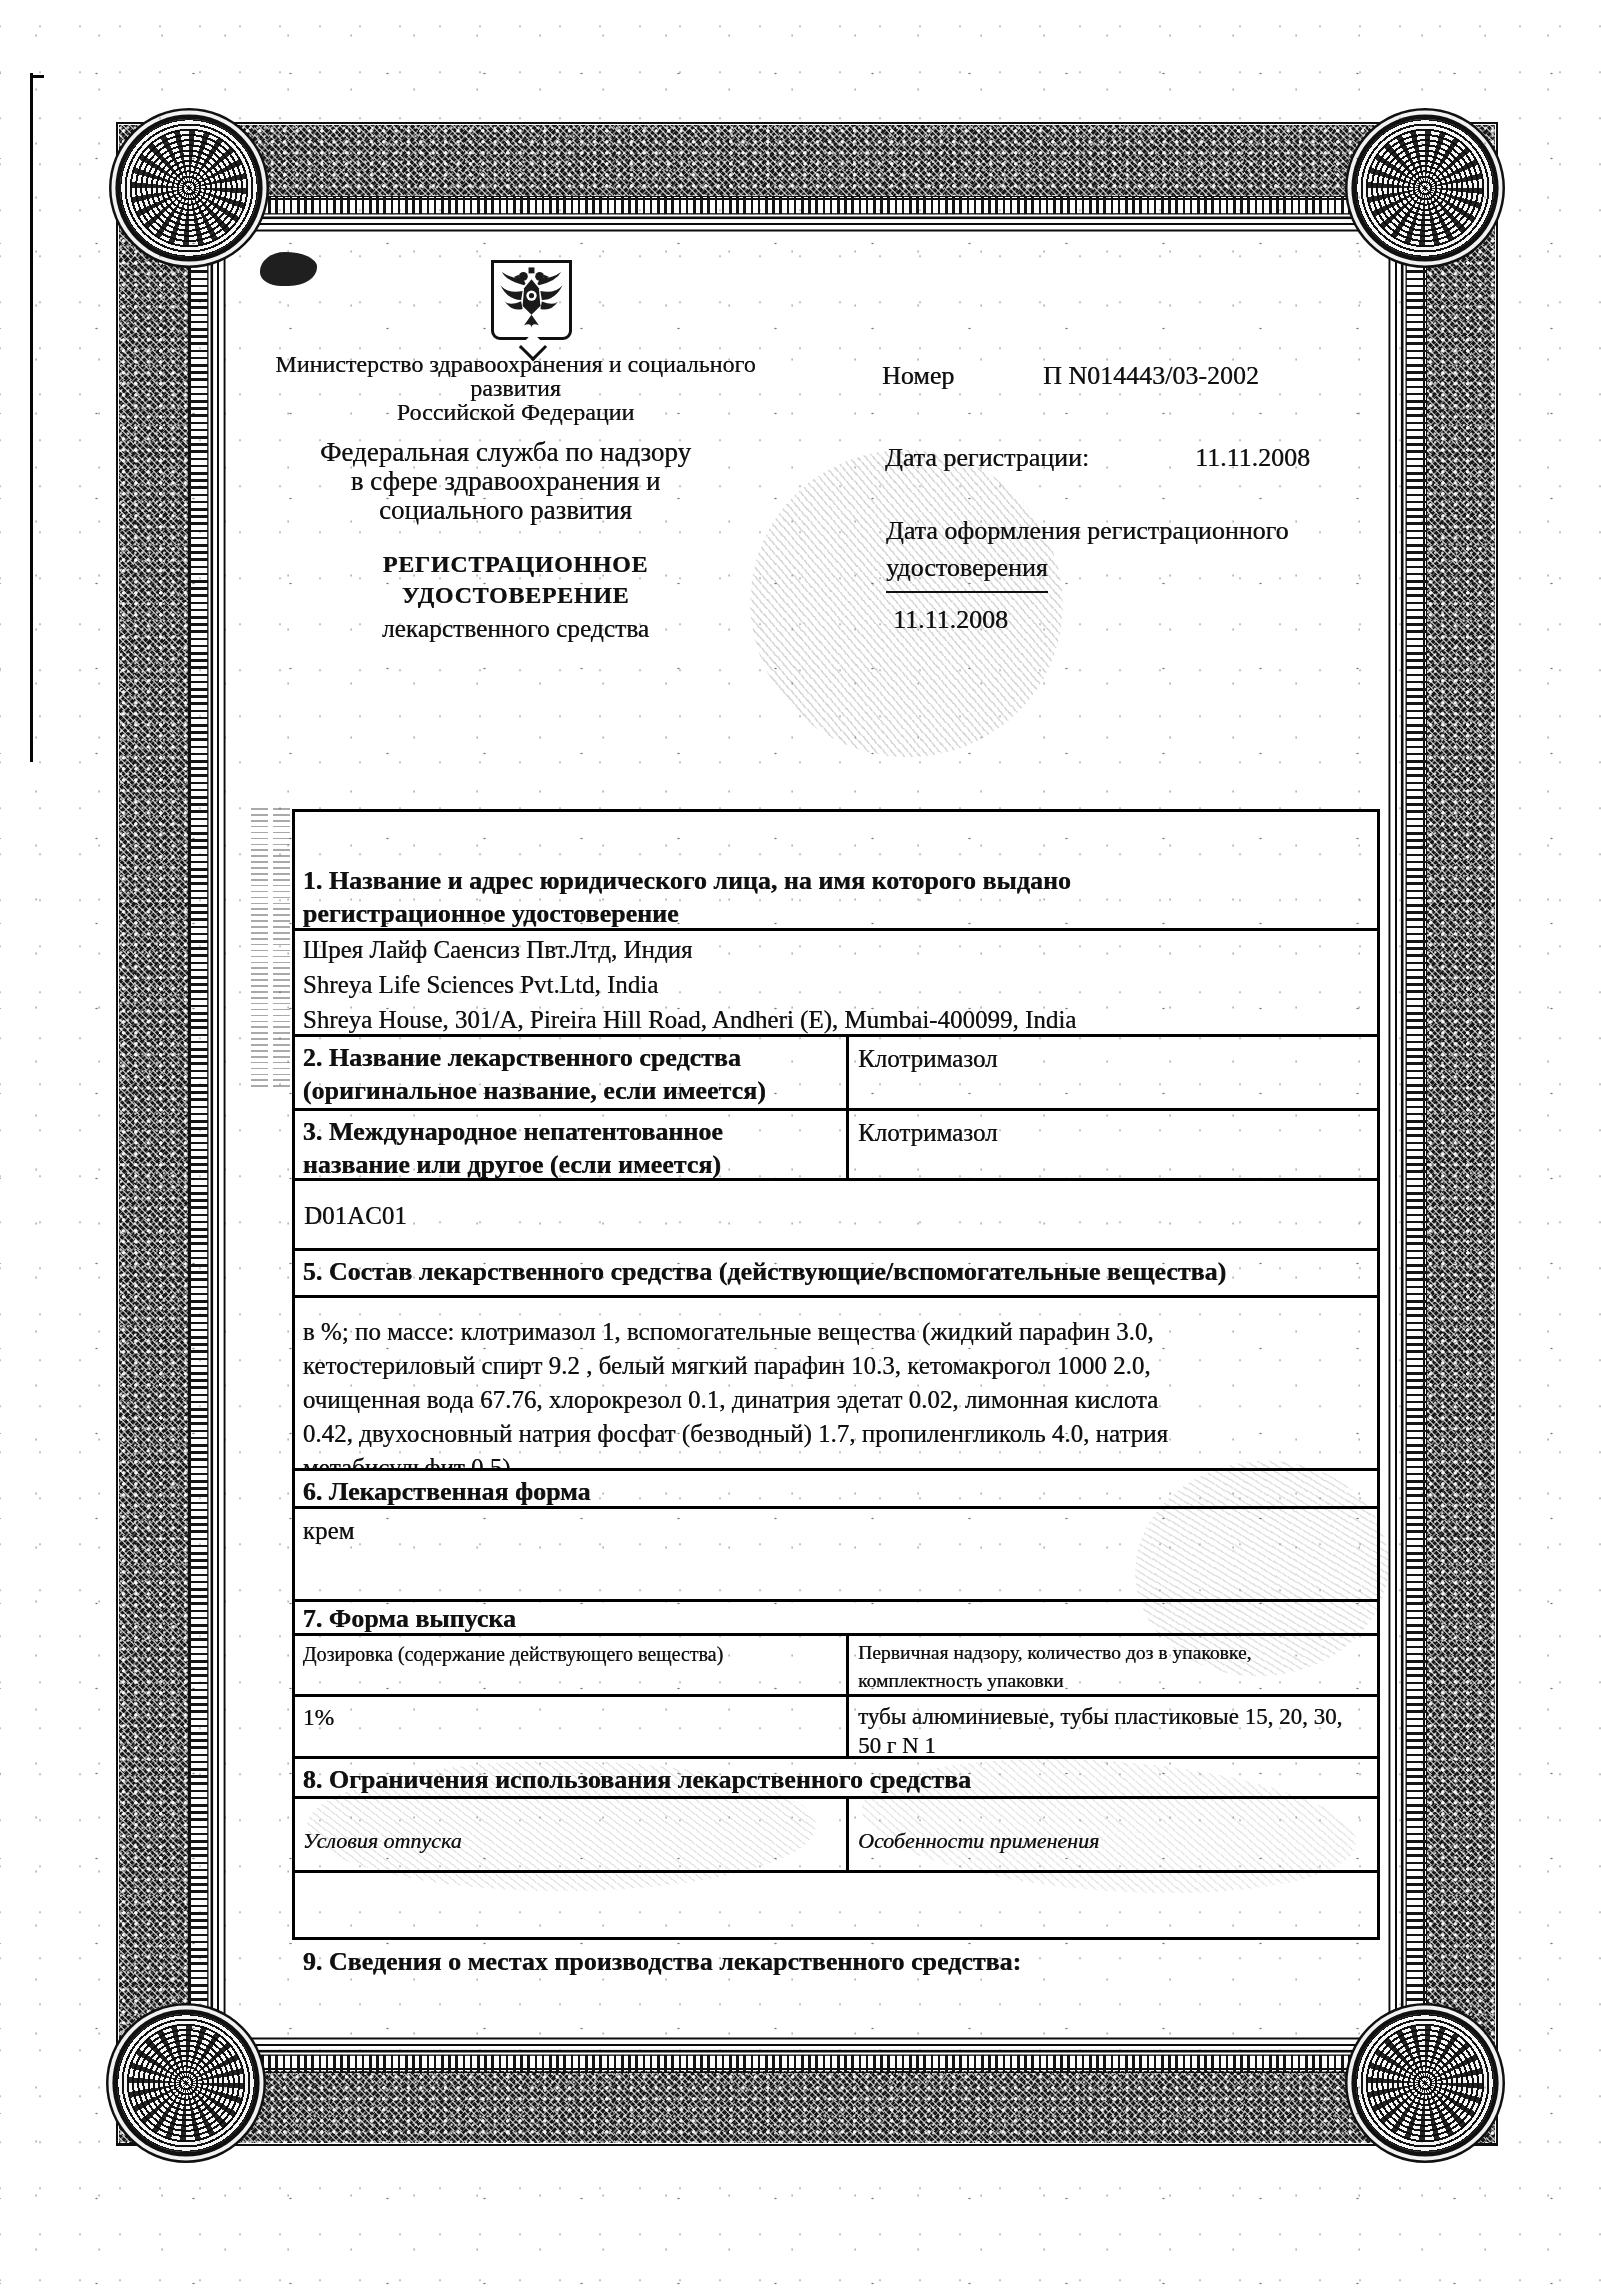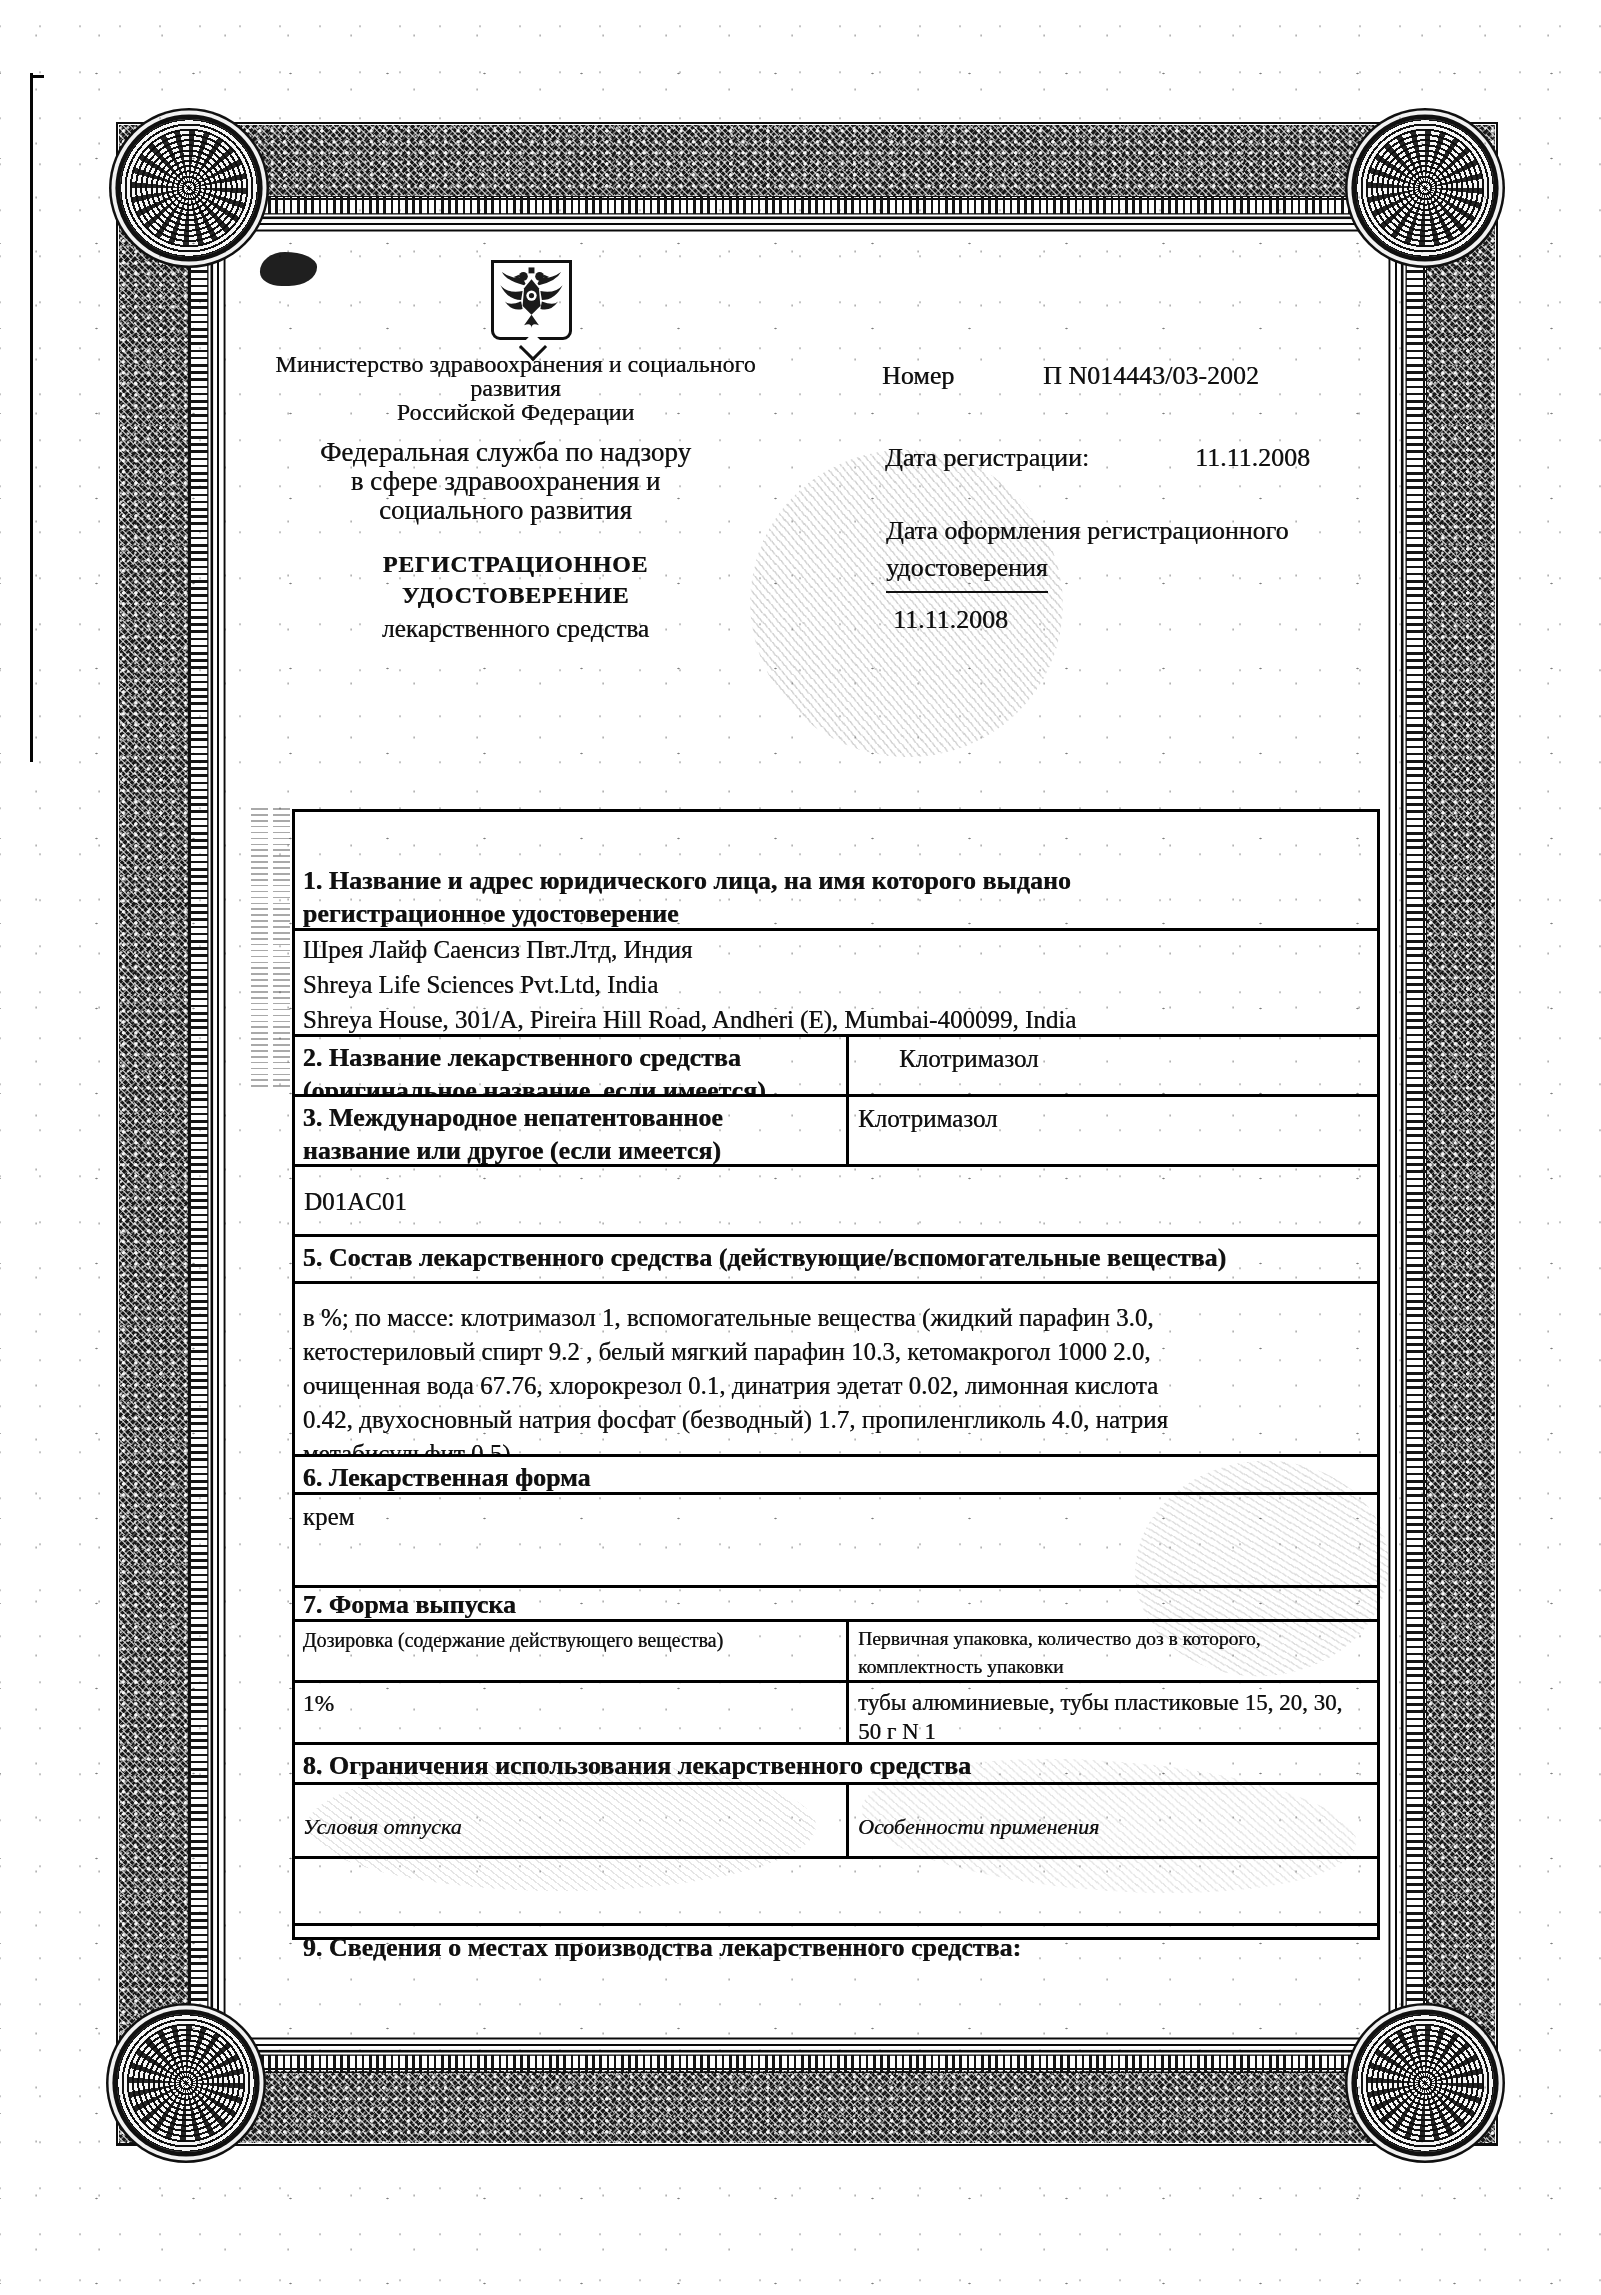--- a/index.html
+++ b/index.html
@@ -99,21 +99,21 @@
   
   .doc-table { left:292px; top:809px; width:1088px; height:1131px; box-sizing:border-box;
     border:3.3px solid #000; z-index:12; background:transparent; }
   .row { box-sizing:border-box; border-bottom:3.3px solid #000; display:flex; overflow:hidden; }
   .row:last-child { border-bottom:none; }
   .cell-l { width:554px; box-sizing:border-box; border-right:3.3px solid #000; padding:3.9px 6.5px 0 7.8px; }
   .cell-r { flex:1; box-sizing:border-box; padding:3.9px 6.5px 0 9px; }
   .full   { width:100%; box-sizing:border-box; padding:3.9px 7.8px 0 7.8px; }
   .th { font-weight:bold; font-size:26px; line-height:33px; }
   .tx { font-size:25px; line-height:35px; }
-  .r-a{height:71px;margin-top:48px;} .r-b{height:106px;} .r-c{height:60px;gap:41px;} .r-d{height:70px;}
+  .r-a{height:71px;margin-top:48px;} .r-b{height:106px;} .r-c{height:74px;} .r-d{height:70px;}
   .r-e{height:70px;} .r-f{height:47px;}  .r-g{height:173px;} .r-h{height:38px;}
   .r-i{height:93px;} .r-j{height:34px;}  .r-k{height:61px;}  .r-l{height:62px;}
   .r-m{height:40px;}  .r-n{height:74px;} .r-o{height:67px;} .r-p{height:42px;}
   .r-e .cell-l{padding-top:19.6px;} .r-e .cell-r{padding-top:17px;}
   .r-g .full{font-size:25px; line-height:34px; padding-top:17px;}
   .r-i .cell-content{padding-top:3.9px;}
   .r-k .cell-l{font-size:20px; line-height:26px; padding-top:5.2px;}
   .r-k .cell-r{font-size:19.6px; line-height:28px; padding-top:2.6px;}
   .r-l .cell-l{font-size:23.5px; padding-top:6.5px;}
   .r-l .cell-r{font-size:23px; line-height:29px; padding-top:5.2px;}
@@ -254,21 +254,21 @@
       <div class="full tx ink cell-content">крем</div>
     </div>
 
     <div class="row r-j">
       <div class="full th ink" style="padding-top:0;">7. Форма выпуска</div>
     </div>
 
     <div class="row r-k">
       <div class="cell-l ink">Дозировка (содержание действующего вещества)</div>
       <div class="cell-r ink">
-        <div>Первичная упаковка, количество доз в которого,</div>
+        <div>Первичная надзору, количество доз в упаковке,</div>
         <div>комплектность упаковки</div>
       </div>
     </div>
 
     <div class="row r-l">
       <div class="cell-l ink">1%</div>
       <div class="cell-r ink">
         <div>тубы алюминиевые, тубы пластиковые 15, 20, 30,</div>
         <div>50 г N 1</div>
       </div>

